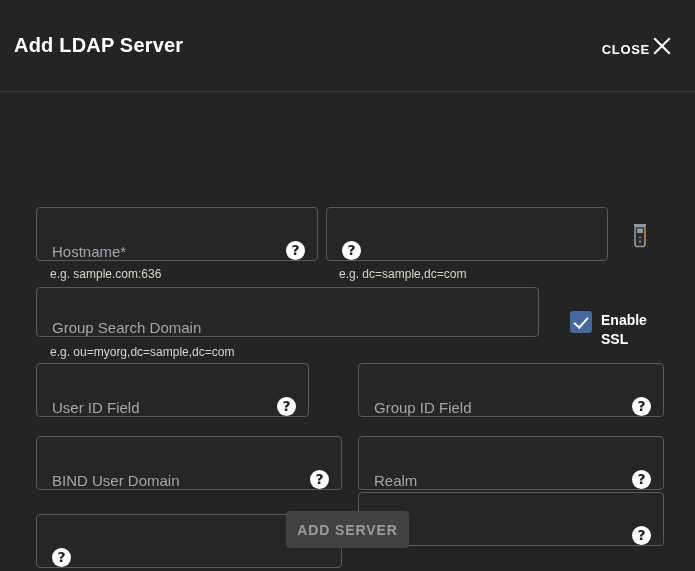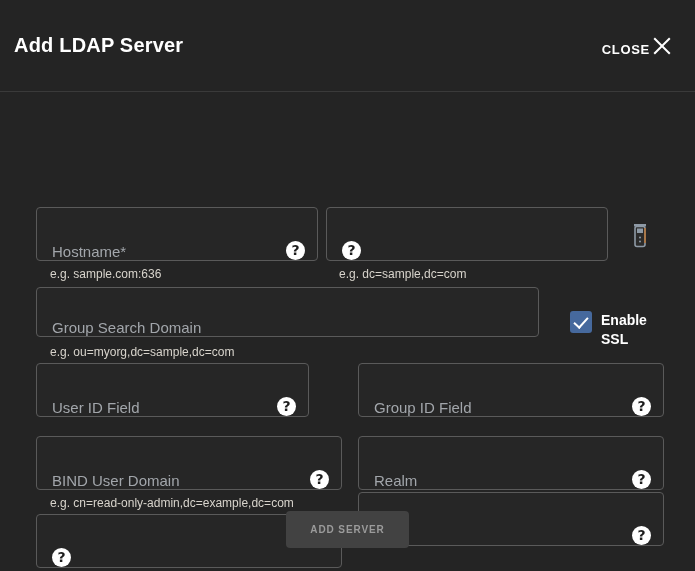--- a/index.html
+++ b/index.html
@@ -164,21 +164,21 @@
     width: 695px;
     display: flex;
     justify-content: center;
   }
   .submit-button {
     background: #424242;
     color: #9b9b9b;
     border: none;
     border-radius: 4px;
     font-family: "Liberation Sans", sans-serif;
-    font-size: 10px;
+    font-size: 14px;
     font-weight: bold;
     letter-spacing: 0.9px;
     padding: 7px;
     width: 123px;
     height: 37px;
     cursor: default;
   }
 </style>
 </head>
 <body>
@@ -232,21 +232,20 @@
 
   <div class="field-box" style="left:358px; top:271px; width:306px; height:54px;">
     <span class="field-placeholder">Group ID Field</span>
     <span class="help-icon">?</span>
   </div>
 
   <div class="field-box" style="left:36px; top:344px; width:306px; height:54px;">
     <span class="field-placeholder">BIND User Domain</span>
     <span class="help-icon">?</span>
   </div>
-  <div class="hint" style="left:50px; top:404px;">e.g. cn=read-only-admin,dc=example,dc=com</div>
 
   <div class="field-box" style="left:358px; top:344px; width:306px; height:54px;">
     <span class="field-placeholder">Realm</span>
     <span class="help-icon">?</span>
   </div>
 
   <div class="field-box" style="left:36px; top:422px; width:306px; height:54px;">
     <span class="help-icon">?</span>
   </div>
 

